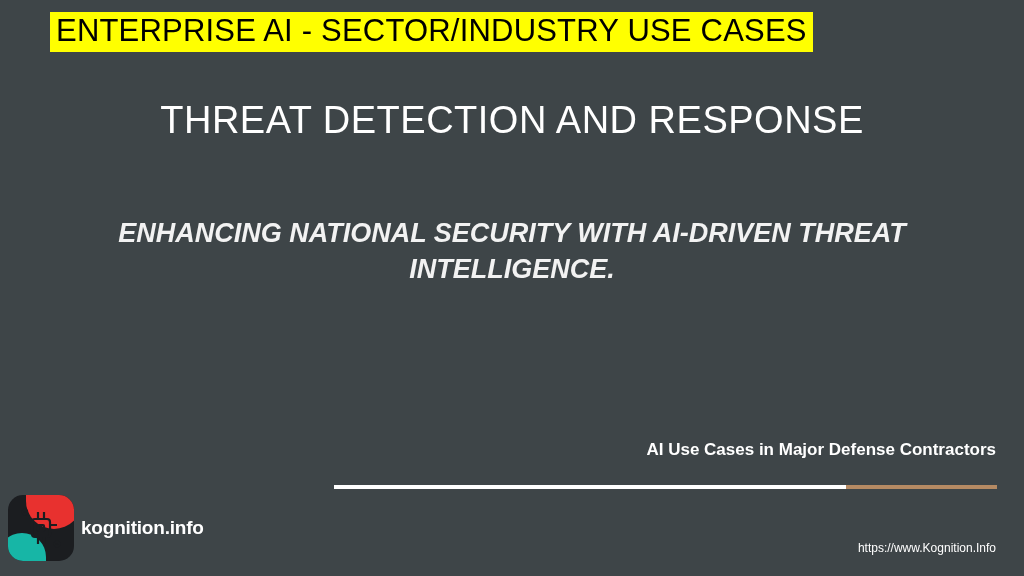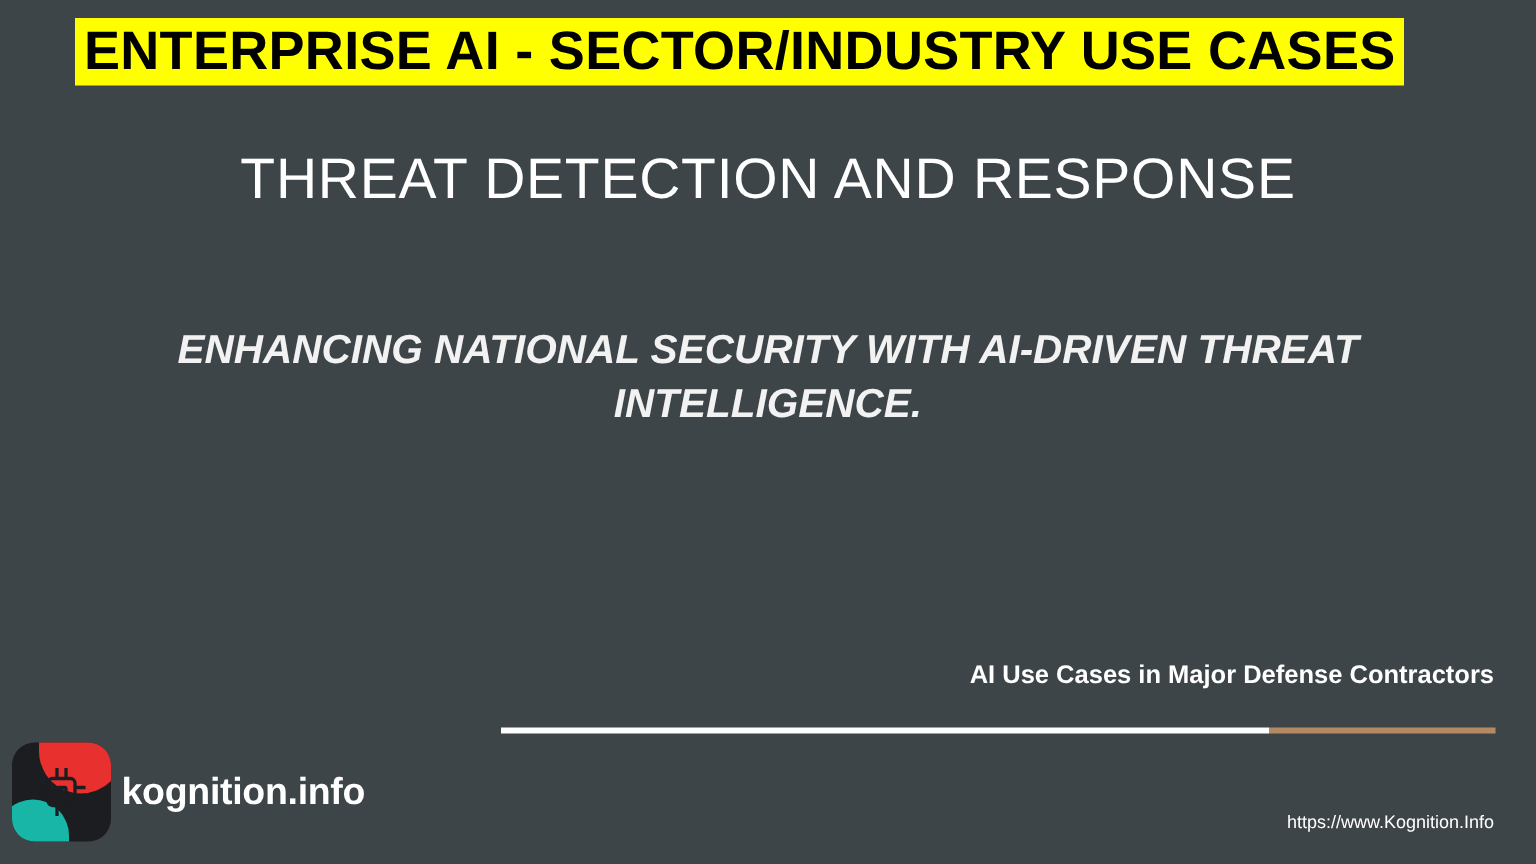--- a/index.html
+++ b/index.html
@@ -18,22 +18,22 @@
     width: 1024px;
     height: 576px;
     background: #3e4548;
   }
   .eyebrow {
     position: absolute;
     left: 50px;
     top: 12px;
     background: #ffff00;
     color: #000000;
-    font-size: 36px;
-    font-weight: bold;
+    font-size: 31px;
+    font-weight: normal;
     letter-spacing: 0.2px;
     line-height: 1.15;
     padding: 1px 6px 3px 6px;
     white-space: nowrap;
   }
   .title {
     position: absolute;
     left: 0;
     right: 0;
     top: 100px;
@@ -127,21 +127,21 @@
     border-radius: 40px 40px 0 15px;
     opacity: 0.92;
   }
   .logo-mark svg {
     position: absolute;
     left: 9px;
     top: 9px;
   }
   .logo-text {
     color: #ffffff;
-    font-size: 25px;
+    font-size: 19px;
     font-weight: bold;
     margin-left: 7px;
     letter-spacing: -0.2px;
   }
 </style>
 </head>
 <body>
 
 <div class="slide">
 

